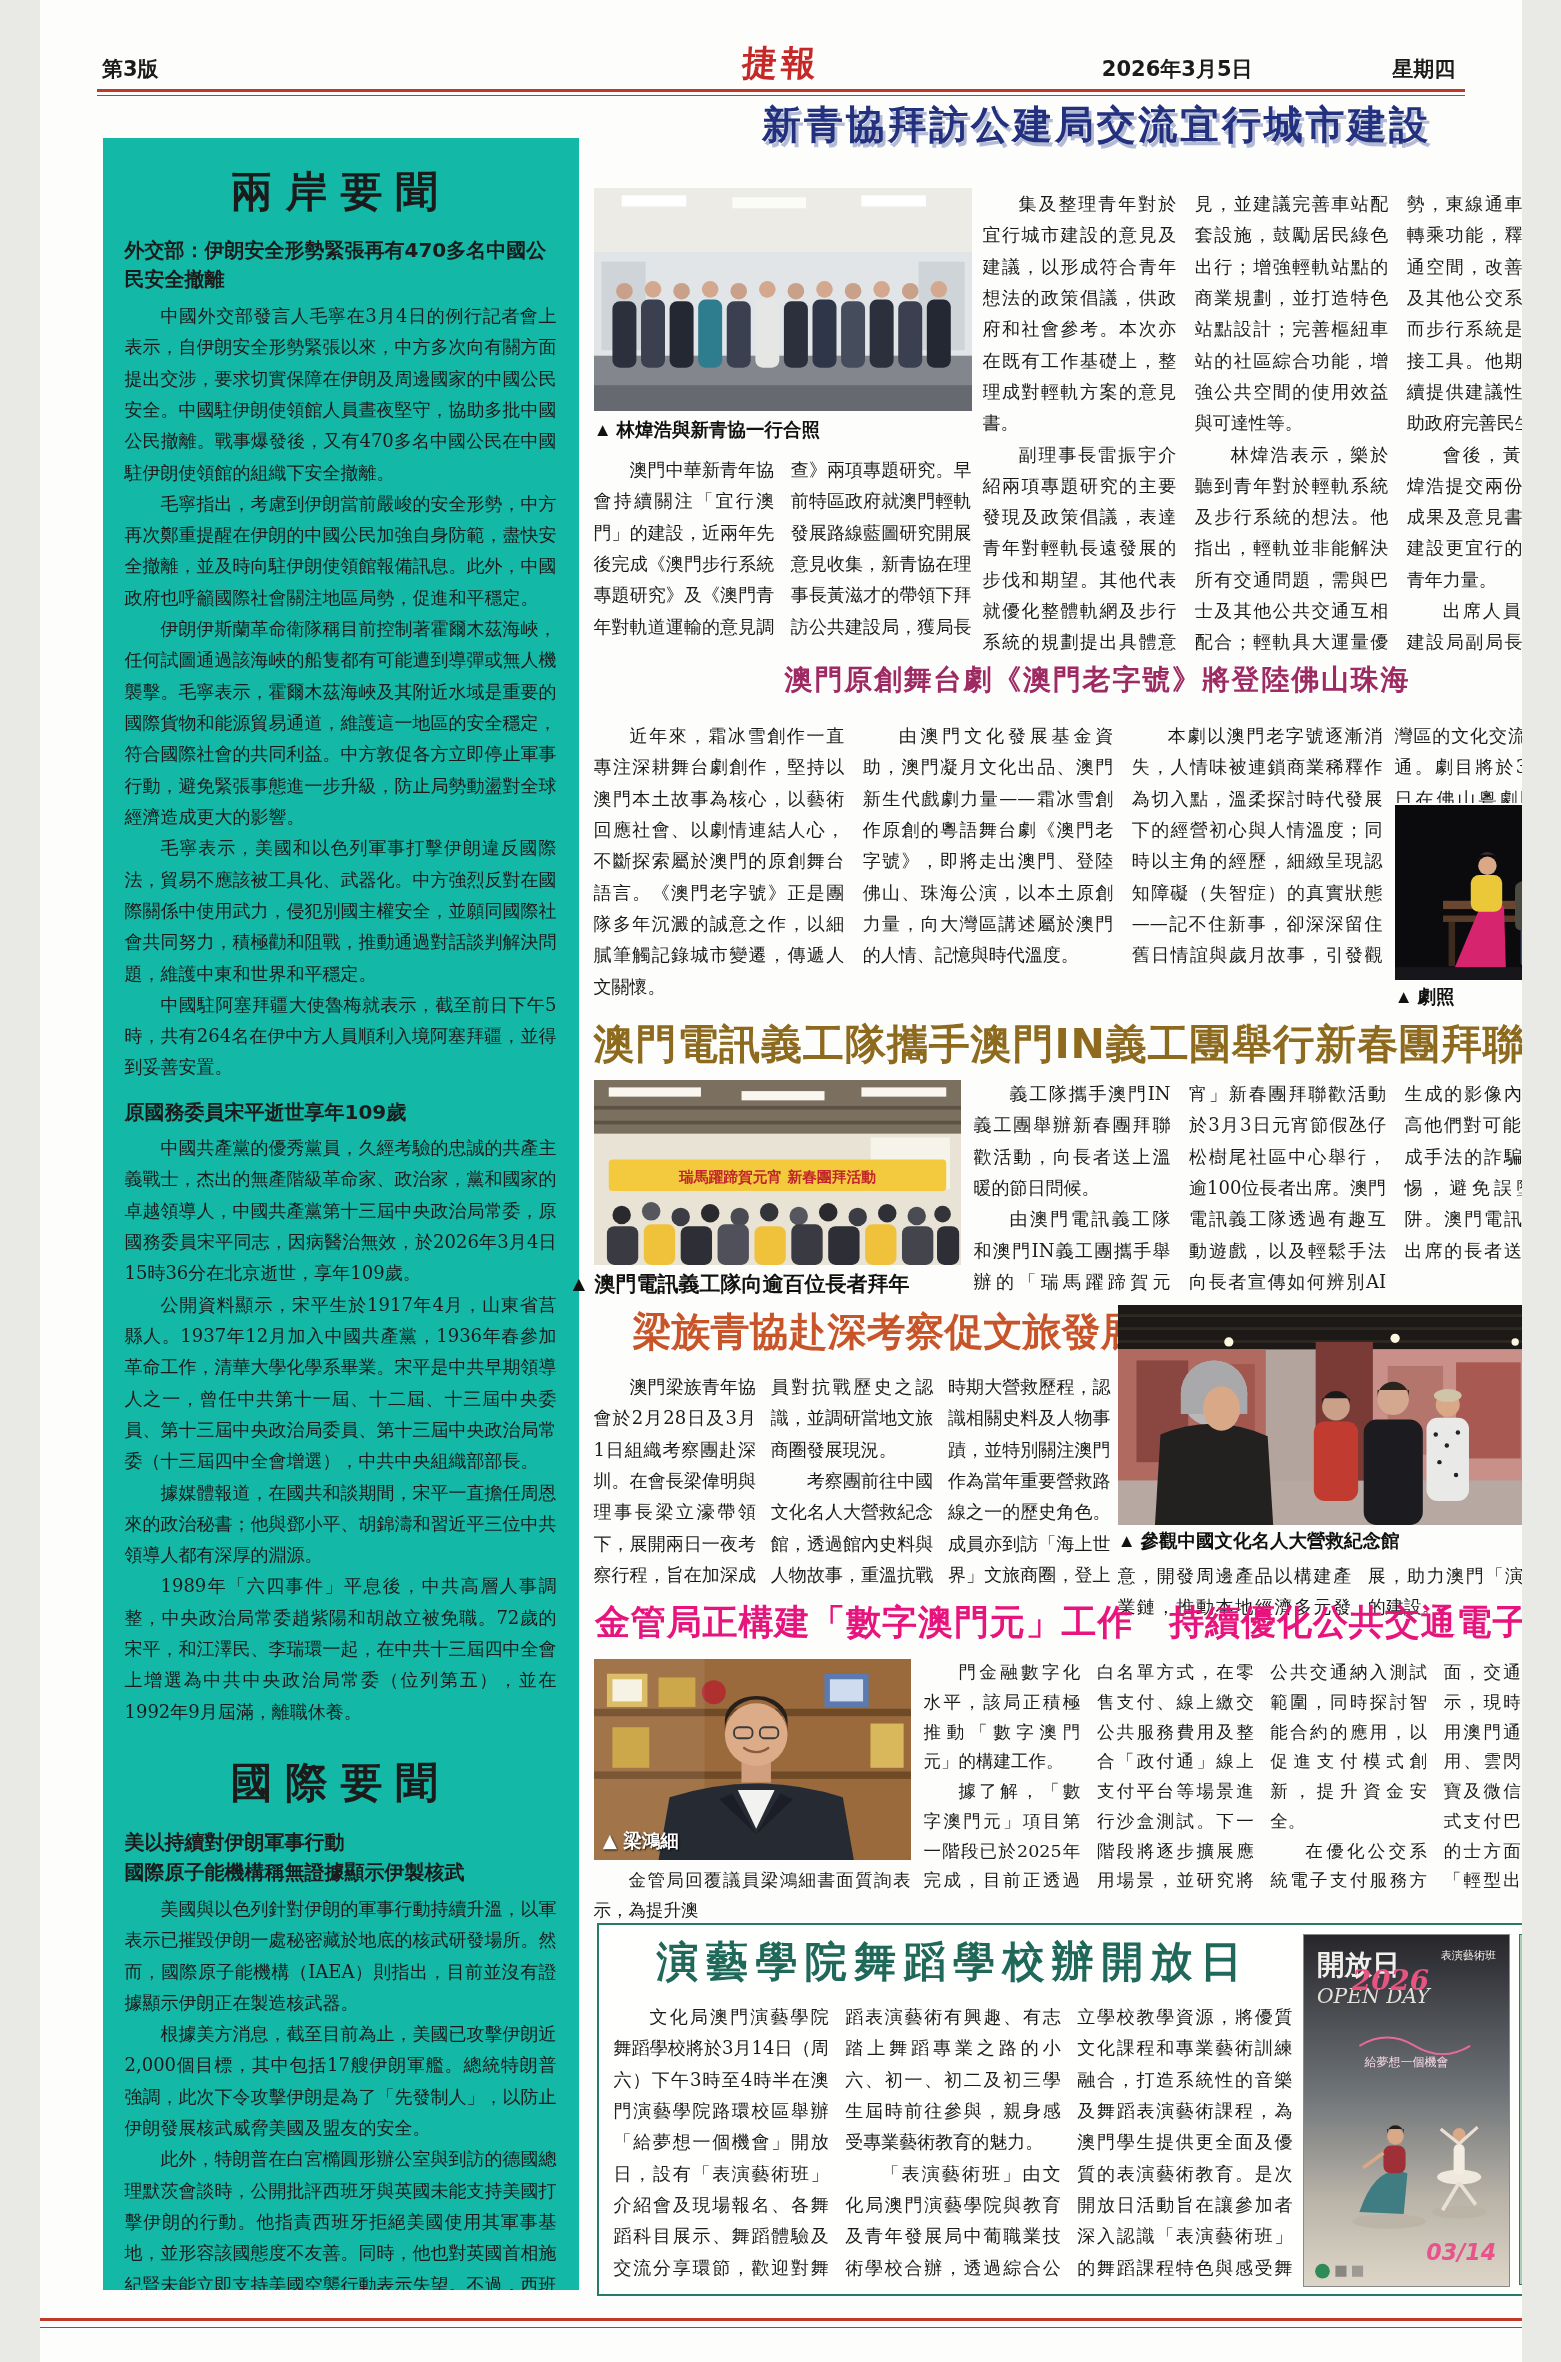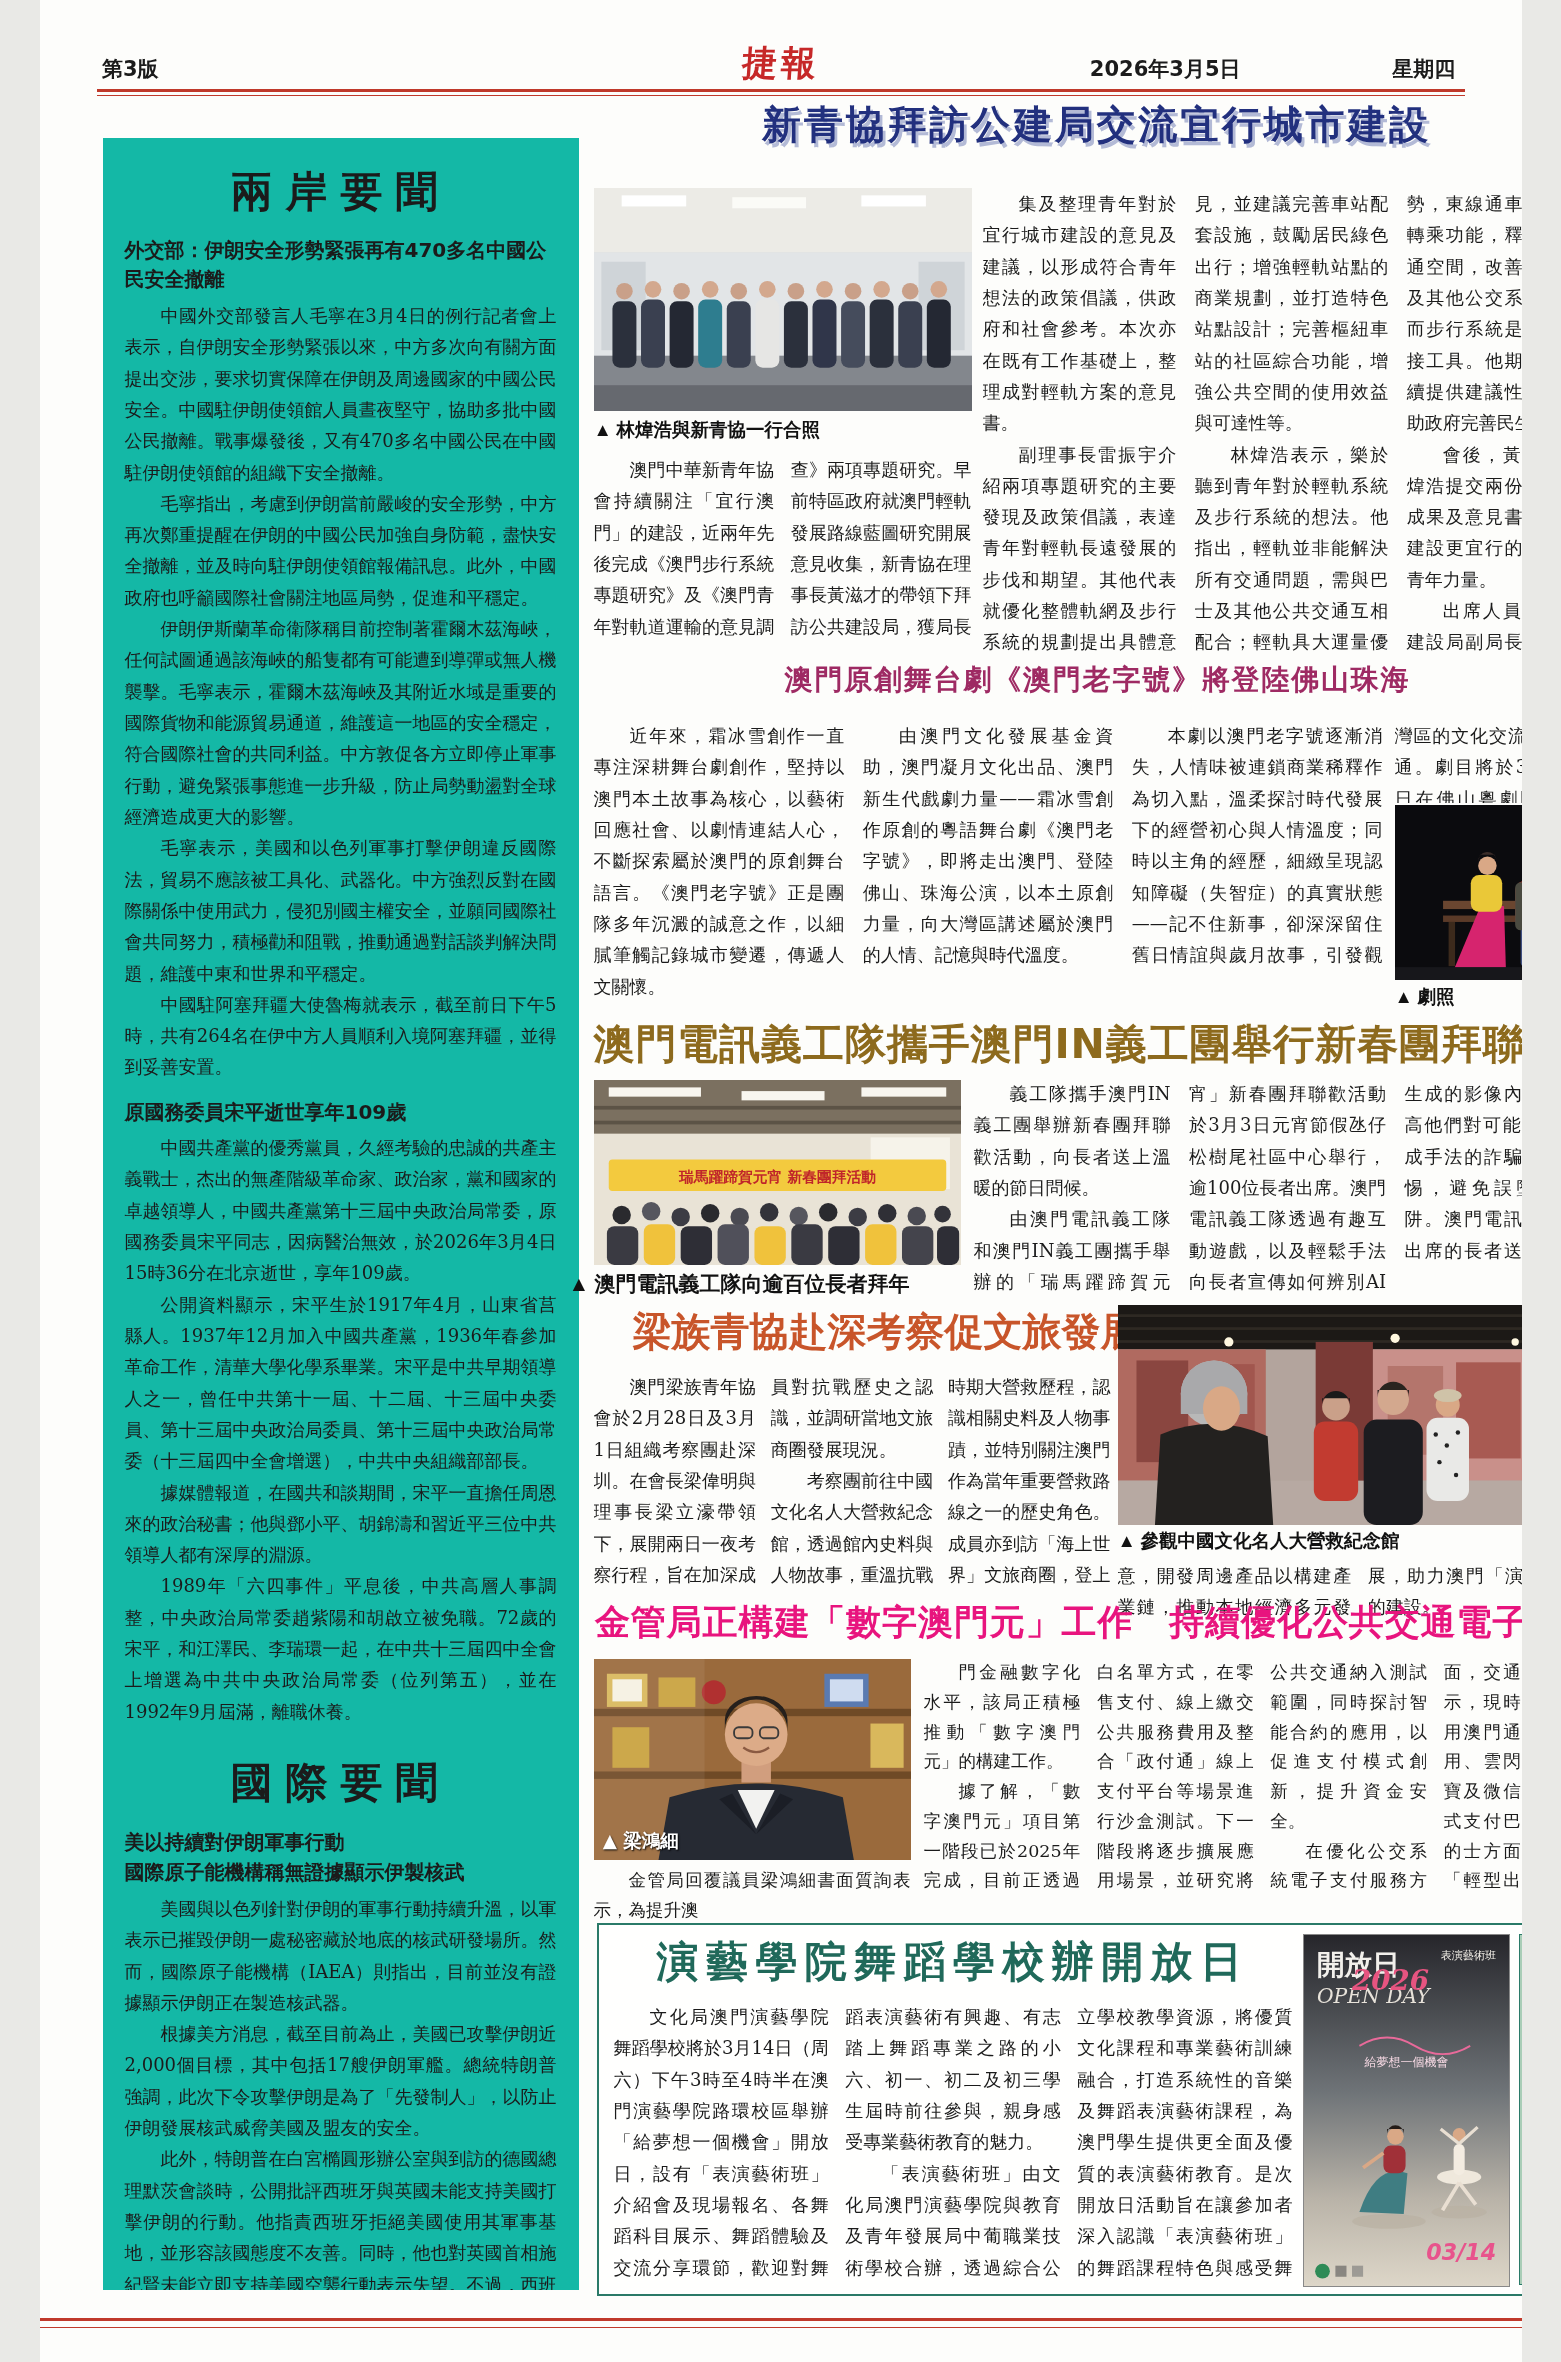--- a/index.html
+++ b/index.html
@@ -3,21 +3,21 @@
 <meta charset="utf-8">
 <style>
   html,body{margin:0;padding:0;background:#e9e9e6;}
   .page{position:relative;width:1482px;height:2363px;background:#fdfdfb;margin:0 auto;
         font-family:"DejaVu Serif","Liberation Serif",serif;color:#1b1b1b;overflow:hidden;}
   
   .hdr{position:absolute;left:57px;right:57px;top:46px;height:39px;font-family:"DejaVu Sans","Liberation Sans",sans-serif;}
   .hdr-edition{position:absolute;left:5.5px;bottom:1.8px;font-size:21px;font-weight:700;}
   .hdr-masthead{position:absolute;left:0;right:0;bottom:-1.8px;text-align:center;font-size:35px;font-weight:900;
         color:#c62828;font-family:"DejaVu Serif",serif;transform:skewX(-4deg);letter-spacing:3.7px;}
-  .hdr-date{position:absolute;right:224px;bottom:1.8px;font-size:21px;font-weight:700;}
+  .hdr-date{position:absolute;right:212px;bottom:1.8px;font-size:21px;font-weight:700;}
   .hdr-weekday{position:absolute;right:9.2px;bottom:1.8px;font-size:21px;font-weight:700;}
   .rule{position:absolute;left:57px;right:57px;background:#c0392b;}
   .rule.r1{top:89px;height:2.8px;}
   .rule.r2{top:95px;height:0.9px;}
   .rule.b1{left:0;right:0;top:2318px;height:2.8px;}
   .rule.b2{left:0;right:0;top:2327px;height:0.9px;}
   
   .leftcol{position:absolute;left:63px;top:138px;width:476px;height:2152px;background:#14b8a6;
            padding:18.5px 22px;box-sizing:border-box;overflow:hidden;}
   .sec-title{font-family:"DejaVu Sans","Liberation Sans",sans-serif;font-weight:900;font-size:42px;

